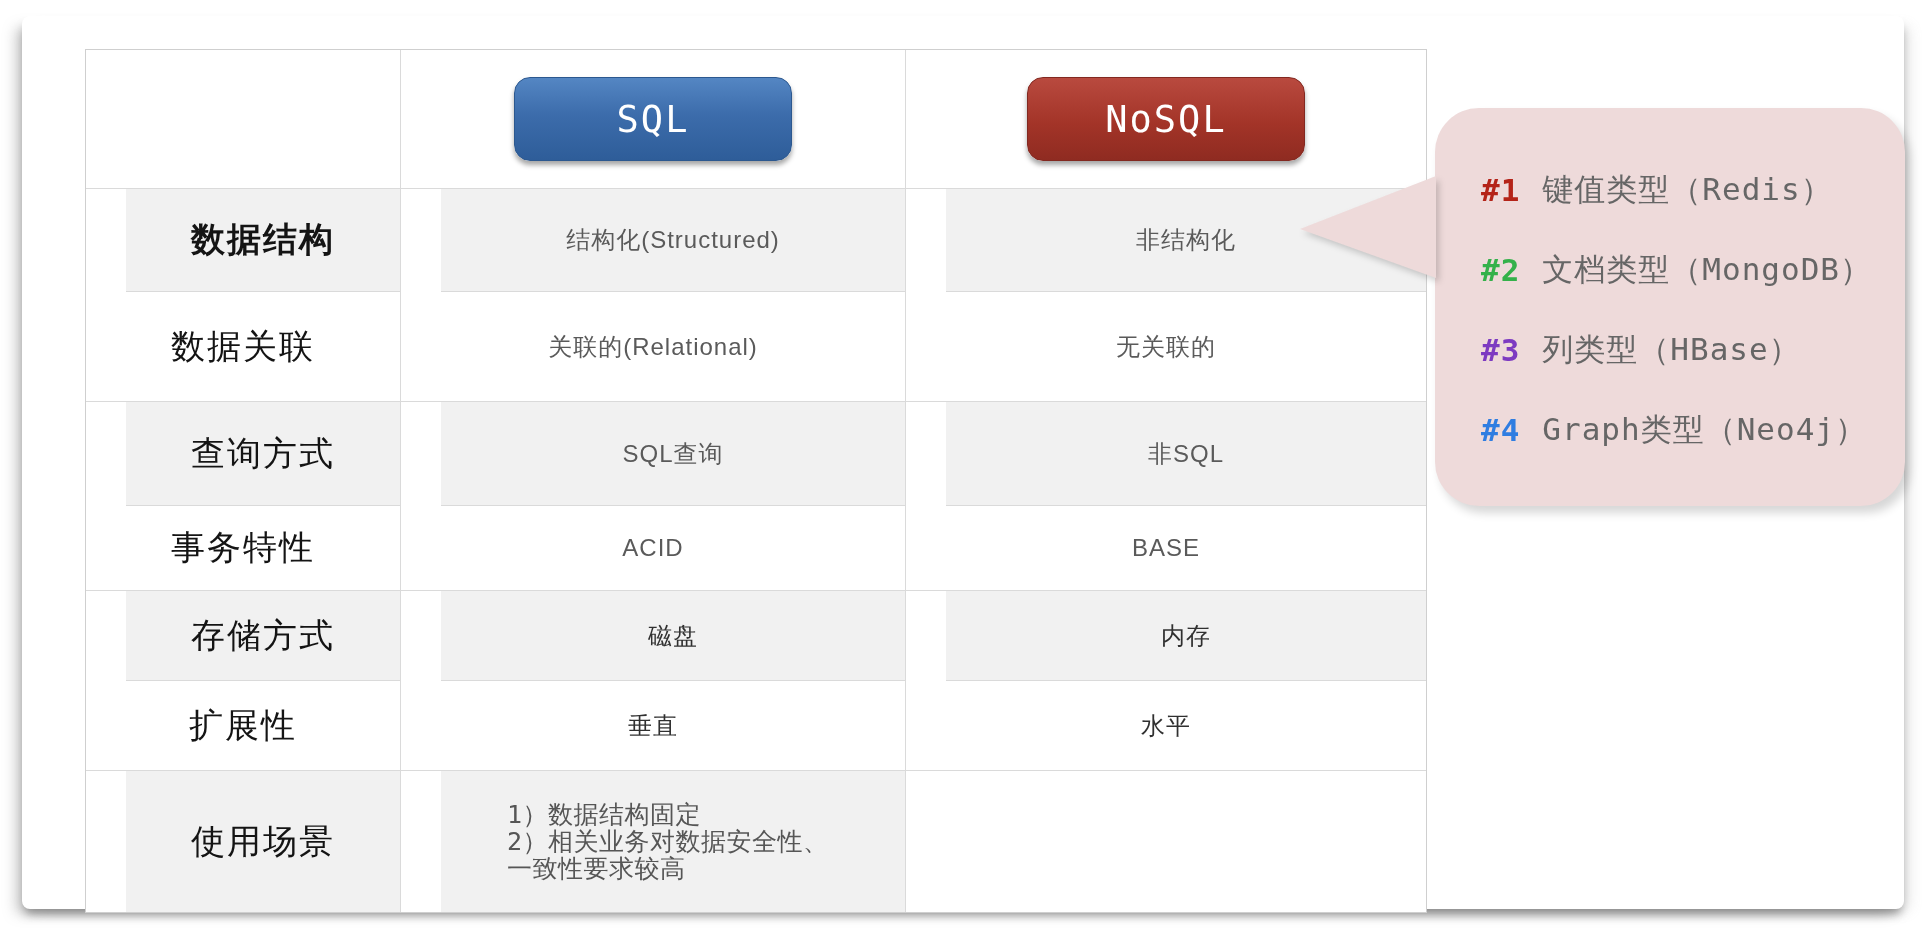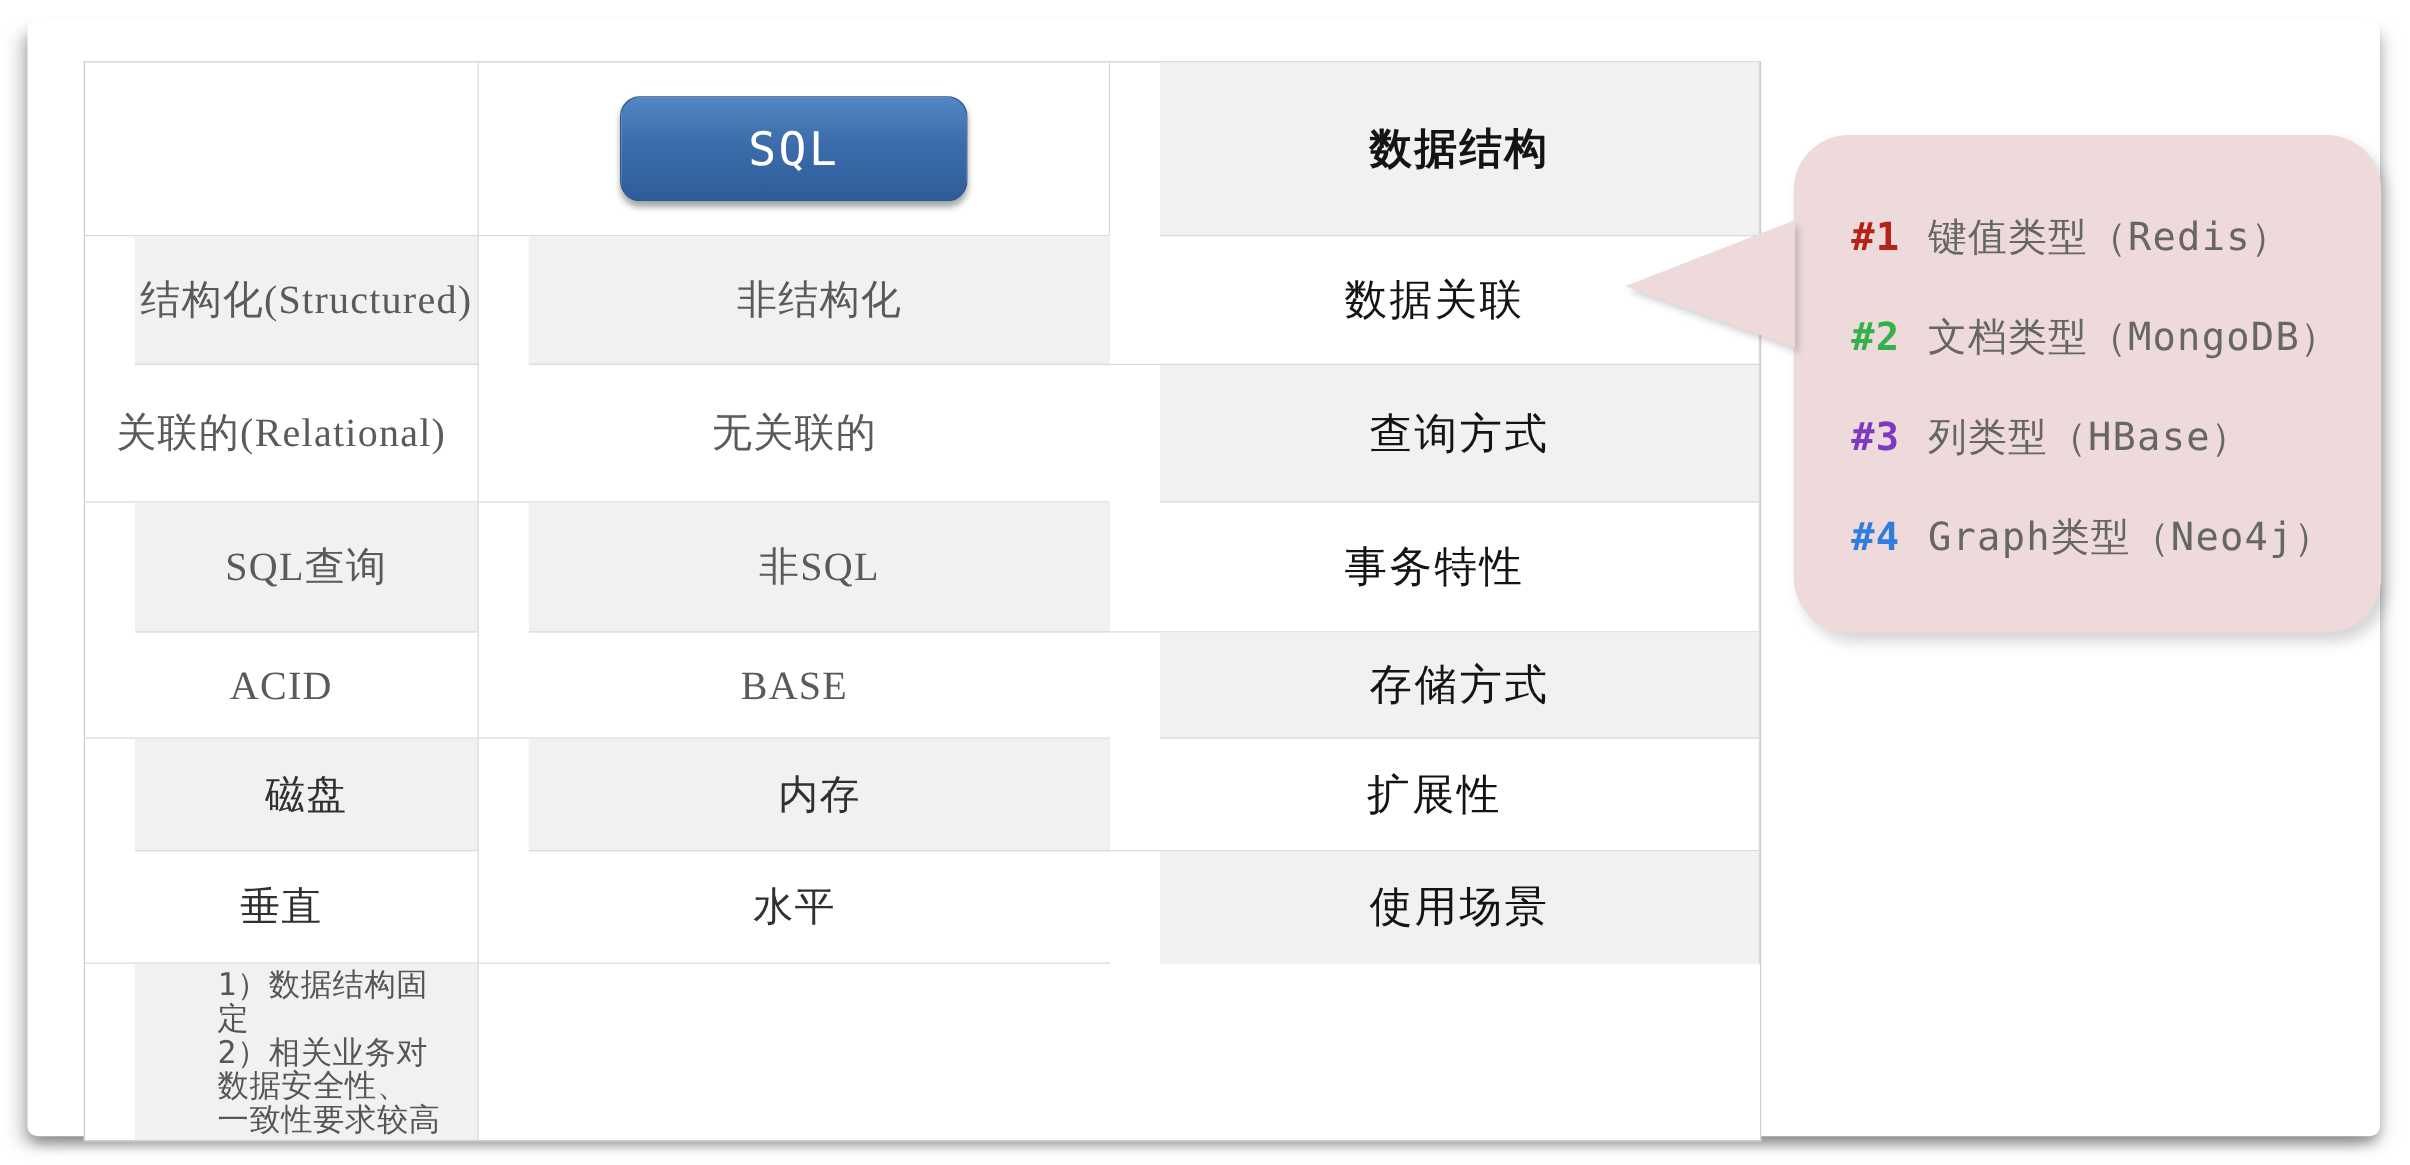--- a/index.html
+++ b/index.html
@@ -10,43 +10,43 @@
   
   .card{
     position:absolute;left:22px;top:16px;width:1882px;height:893px;
     background:#ffffff;border-radius:8px;
     box-shadow:0 8px 10px -3px rgba(105,105,105,.65),
                -10px 8px 14px -4px rgba(120,120,120,.40),
                10px 6px 14px -6px rgba(150,150,150,.30);
   }
   
   .tbl{
-    position:absolute;left:45px;top:33px;
+    position:absolute;left:63px;top:33px;
     display:grid;
     grid-template-columns:315px 505px 520px;
     grid-template-rows:139px 103px 110px 104px 85px 90px 90px 141px;
     border:1px solid #cfcfcf;
     background:#ffffff;
   }
   .cell{
     display:flex;align-items:center;justify-content:center;
     border-right:1px solid #dadada;border-bottom:1px solid #dadada;
     box-sizing:border-box;
   }
   .cell.last-col{border-right:none;}
   .cell.last-row{border-bottom:none;}
   .shade{background:#f1f1f1;margin-left:40px;}
   .rowlabel{
     font-size:34px;color:#141414;letter-spacing:2px;
     font-family:"Liberation Sans",sans-serif;
   }
   .rowlabel.bold{font-weight:700;}
   .val{
-    font-size:32px;color:#5a5a5a;letter-spacing:1px;
-    font-family:Liberation Serif, serif;
+    font-size:24px;color:#5a5a5a;letter-spacing:1px;
+    font-family:Liberation Sans, sans-serif;
   }
   .val.dark{color:#303030;}
   .scenario{
     justify-content:flex-start;align-items:center;
     padding-left:66px;padding-right:20px;
     font-size:25px;line-height:27px;color:#565656;
     white-space:pre-line;letter-spacing:0.5px;
     font-family:"DejaVu Sans Mono","Liberation Sans",sans-serif;
   }
   
@@ -94,20 +94,23 @@
 
 <div id="stage">
   <div class="card">
 
     <div class="tbl">
 
       <div class="cell"></div>
       <div class="cell">
         <div class="badge sql">SQL</div>
       </div>
+      <div class="cell last-col">
+        <div class="badge nosql">NoSQL</div>
+      </div>
 
       <div class="cell shade">
         <span class="rowlabel bold">数据结构</span>
       </div>
       <div class="cell shade">
         <span class="val">结构化(Structured)</span>
       </div>
       <div class="cell shade last-col">
         <span class="val">非结构化</span>
       </div>

